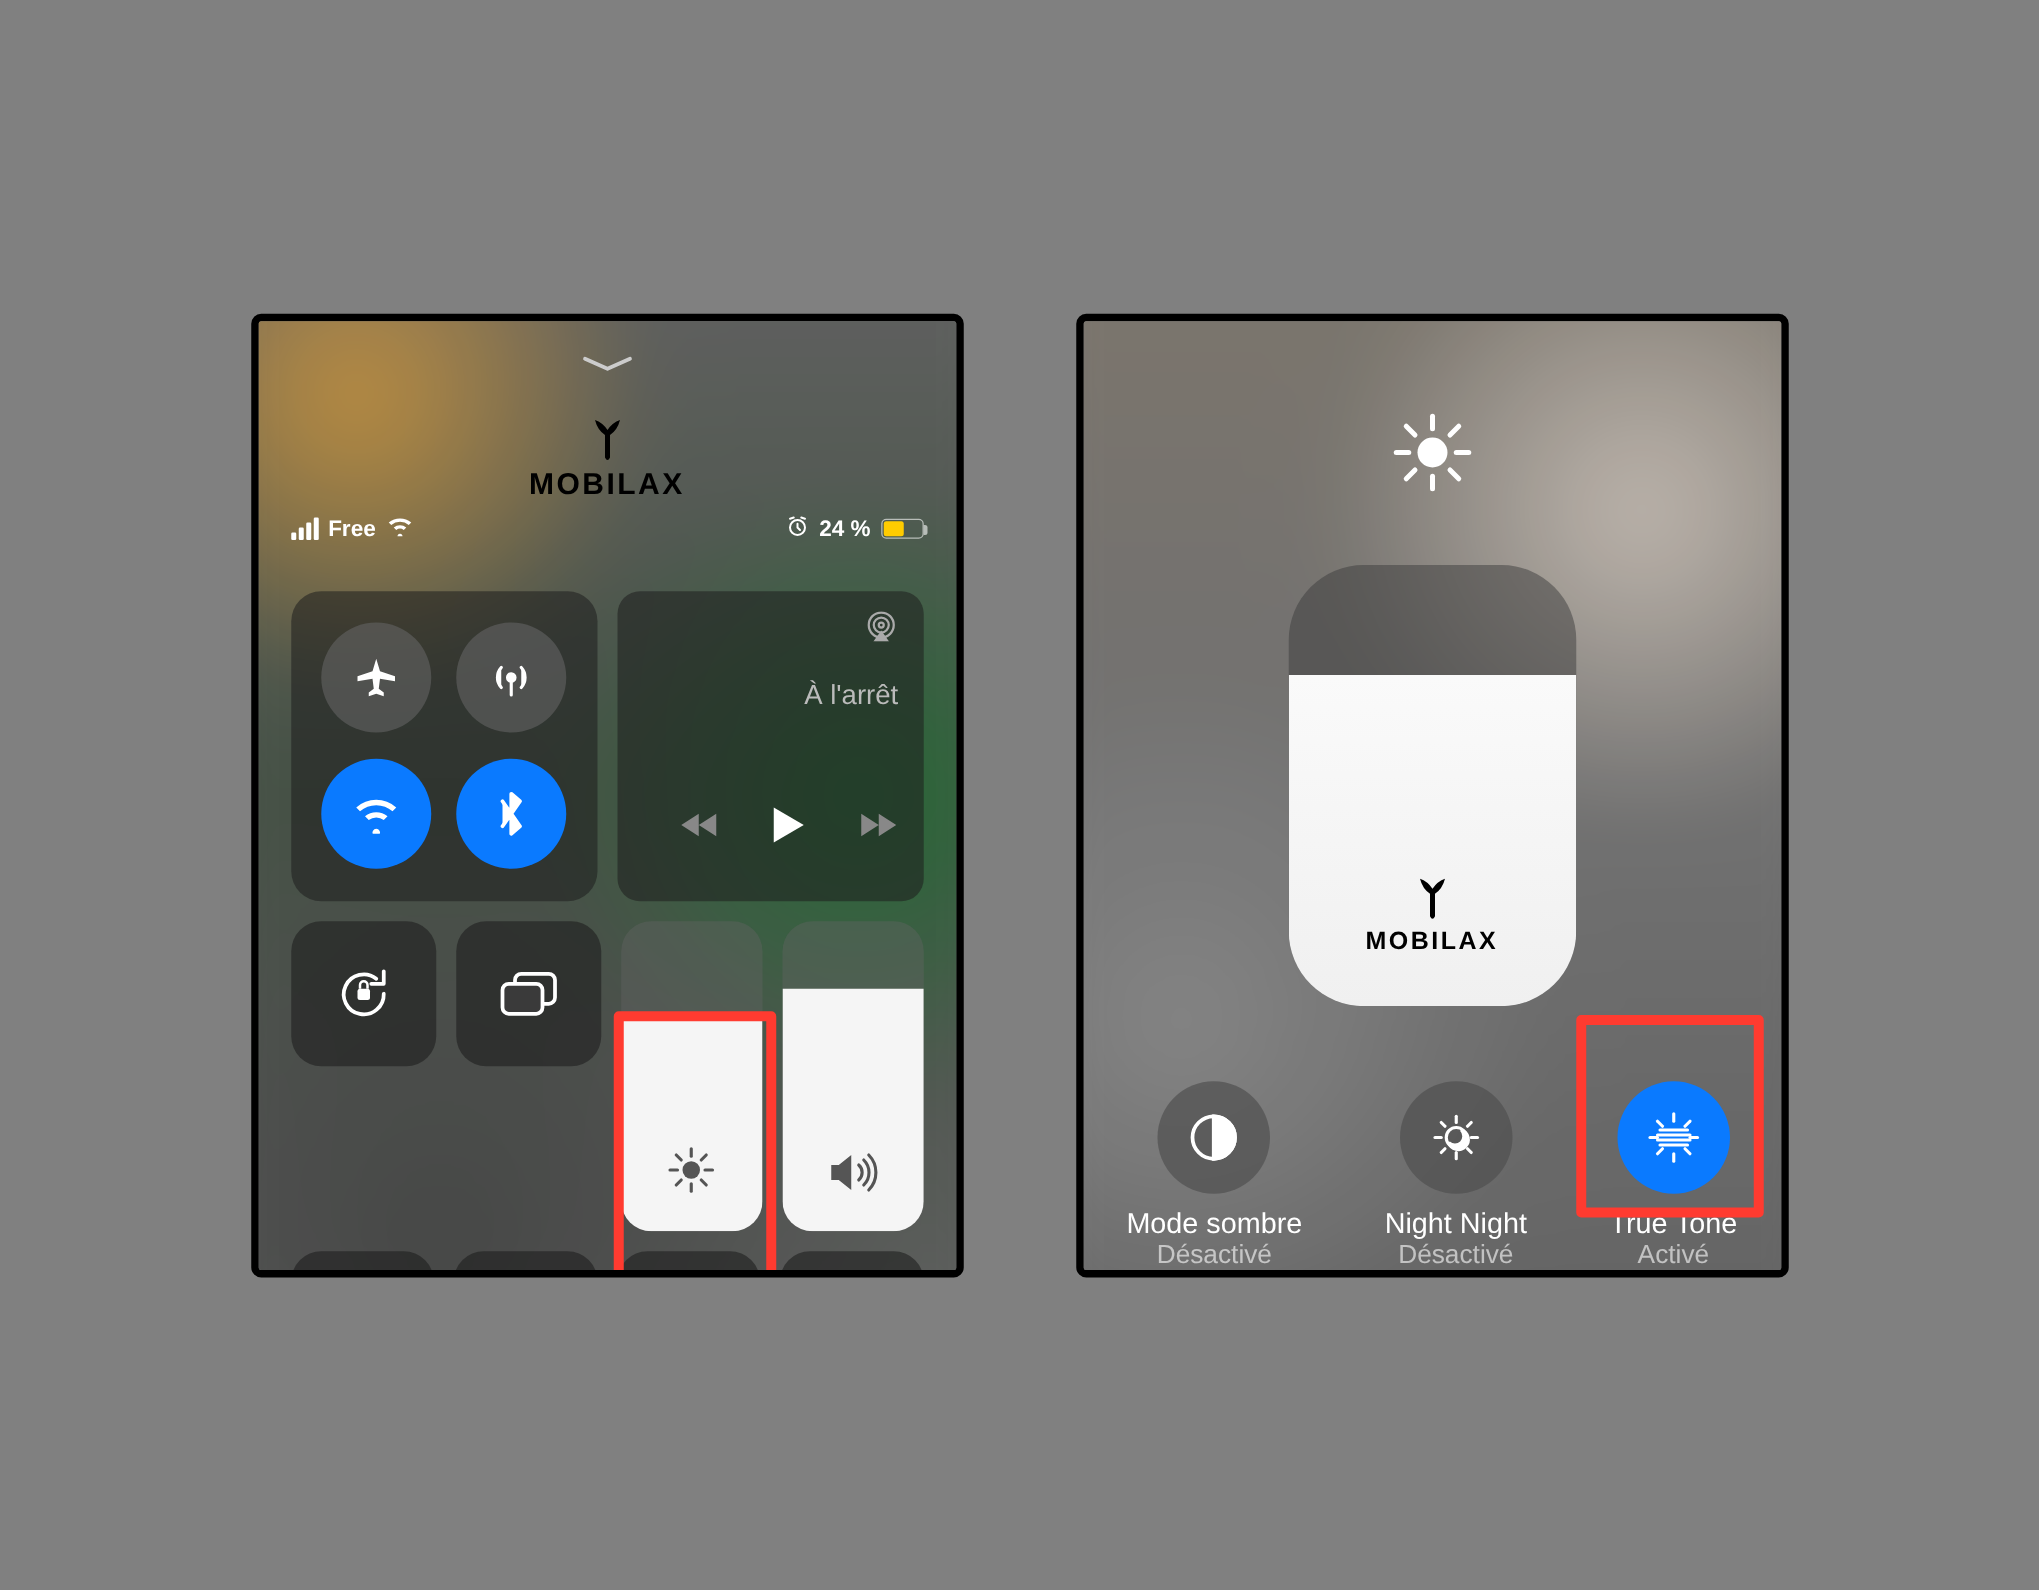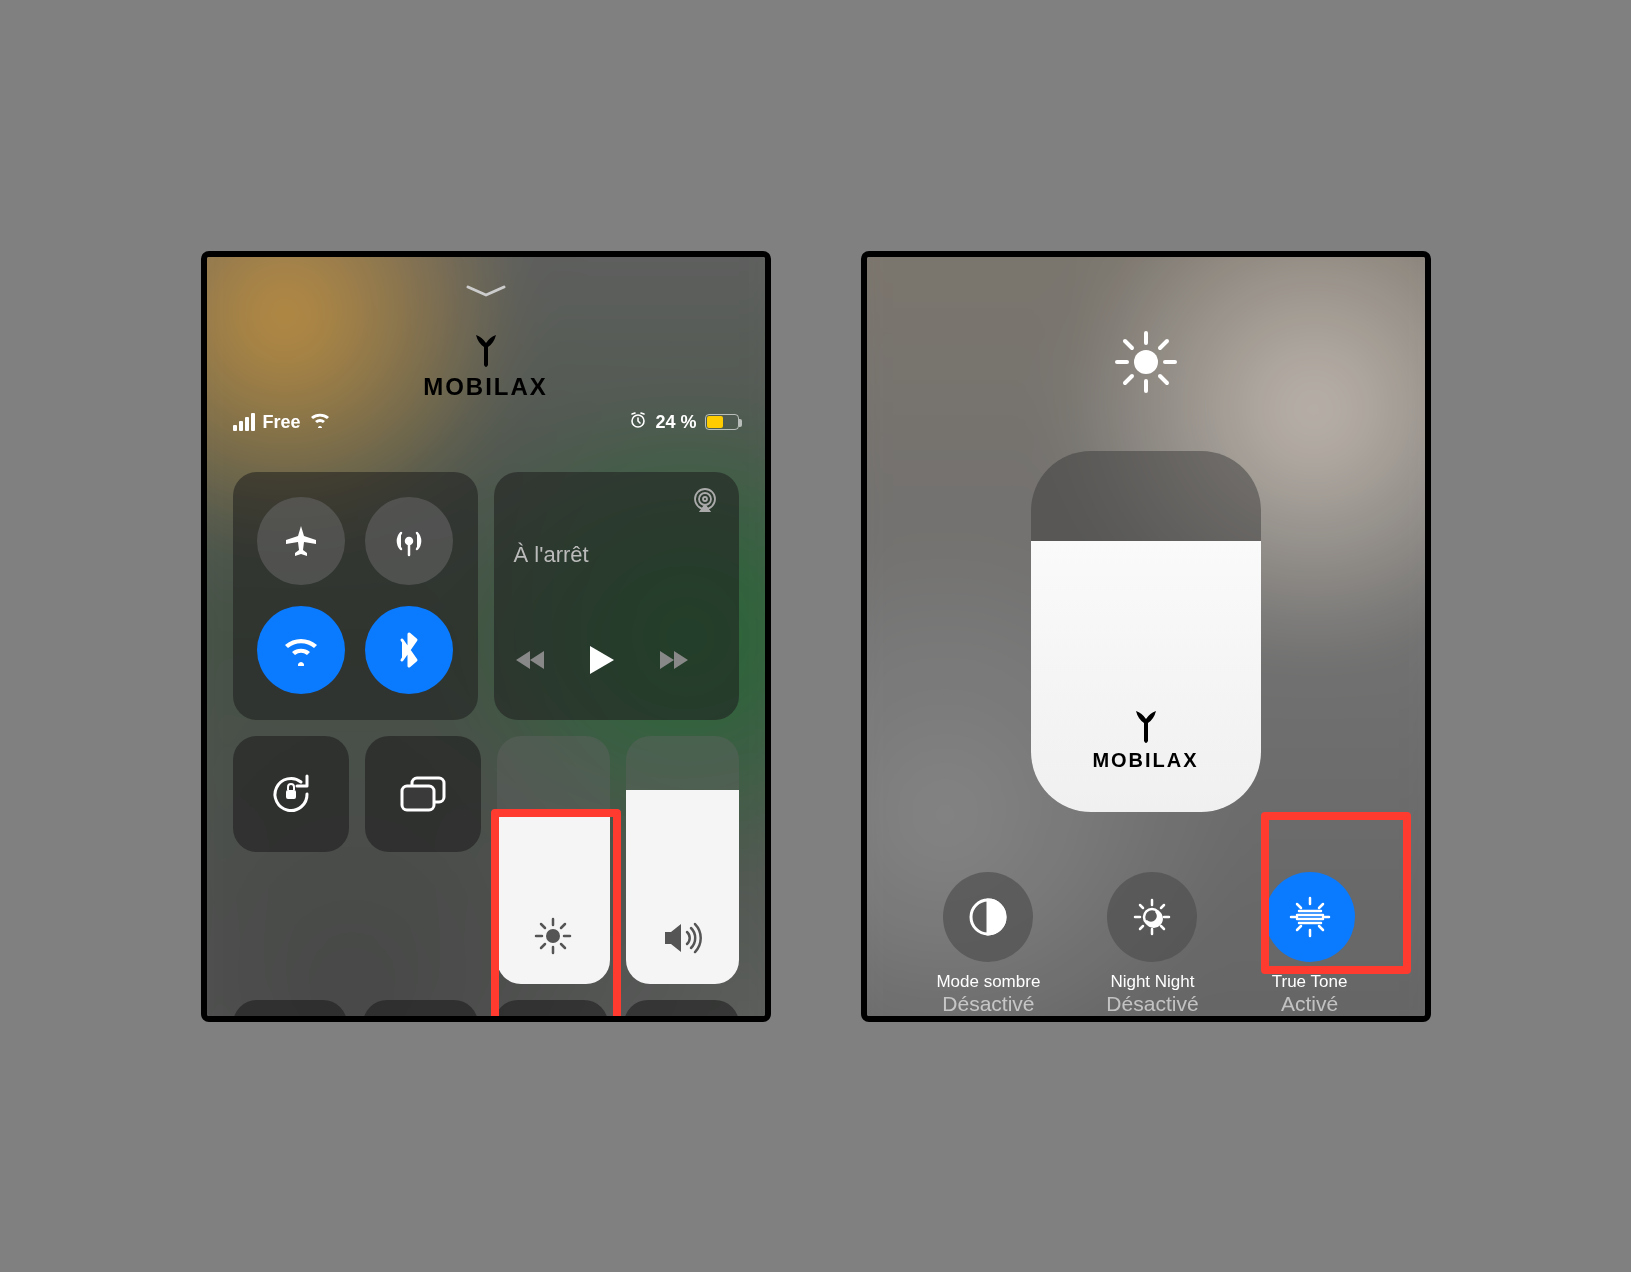--- a/index.html
+++ b/index.html
@@ -109,22 +109,23 @@
     background: rgba(100,100,100,0.6);
   }
   .circ.on { background: #0a7aff; }
   .circ svg { fill: #fff; }
   .media {
     width: 248px; height: 248px;
     padding: 20px;
     position: relative;
     display: flex;
     flex-direction: column;
-    align-items: flex-start;
+    align-items: flex-end;
     justify-content: space-between;
+    border-radius: 18px;
   }
   .airplay-corner {
     position: absolute;
     top: 16px; right: 20px;
   }
   .media-title {
     color: #bbb;
     font-size: 22px;
     margin-top: 50px;
   }
@@ -244,21 +245,21 @@
   .p2-circ {
     width: 90px; height: 90px;
     border-radius: 50%;
     background: rgba(80,80,80,0.7);
     display: flex;
     align-items: center;
     justify-content: center;
     margin-bottom: 10px;
   }
   .p2-circ.on { background: #0a7aff; }
-  .p2-label { font-size: 17px; font-weight: 500; }
+  .p2-label { font-size: 23px; font-weight: 500; }
   .p2-status { font-size: 21px; color: rgba(255,255,255,0.6); }
 </style>
 </head>
 <body>
 
 <div class="phone">
   <div class="bg" style="background:
     radial-gradient(circle at 20% 15%, rgba(255,180,60,0.7), transparent 25%),
     radial-gradient(circle at 80% 50%, rgba(40,120,60,0.9), transparent 35%),
     radial-gradient(circle at 30% 90%, rgba(72,72,72,0.8), transparent 40%),

